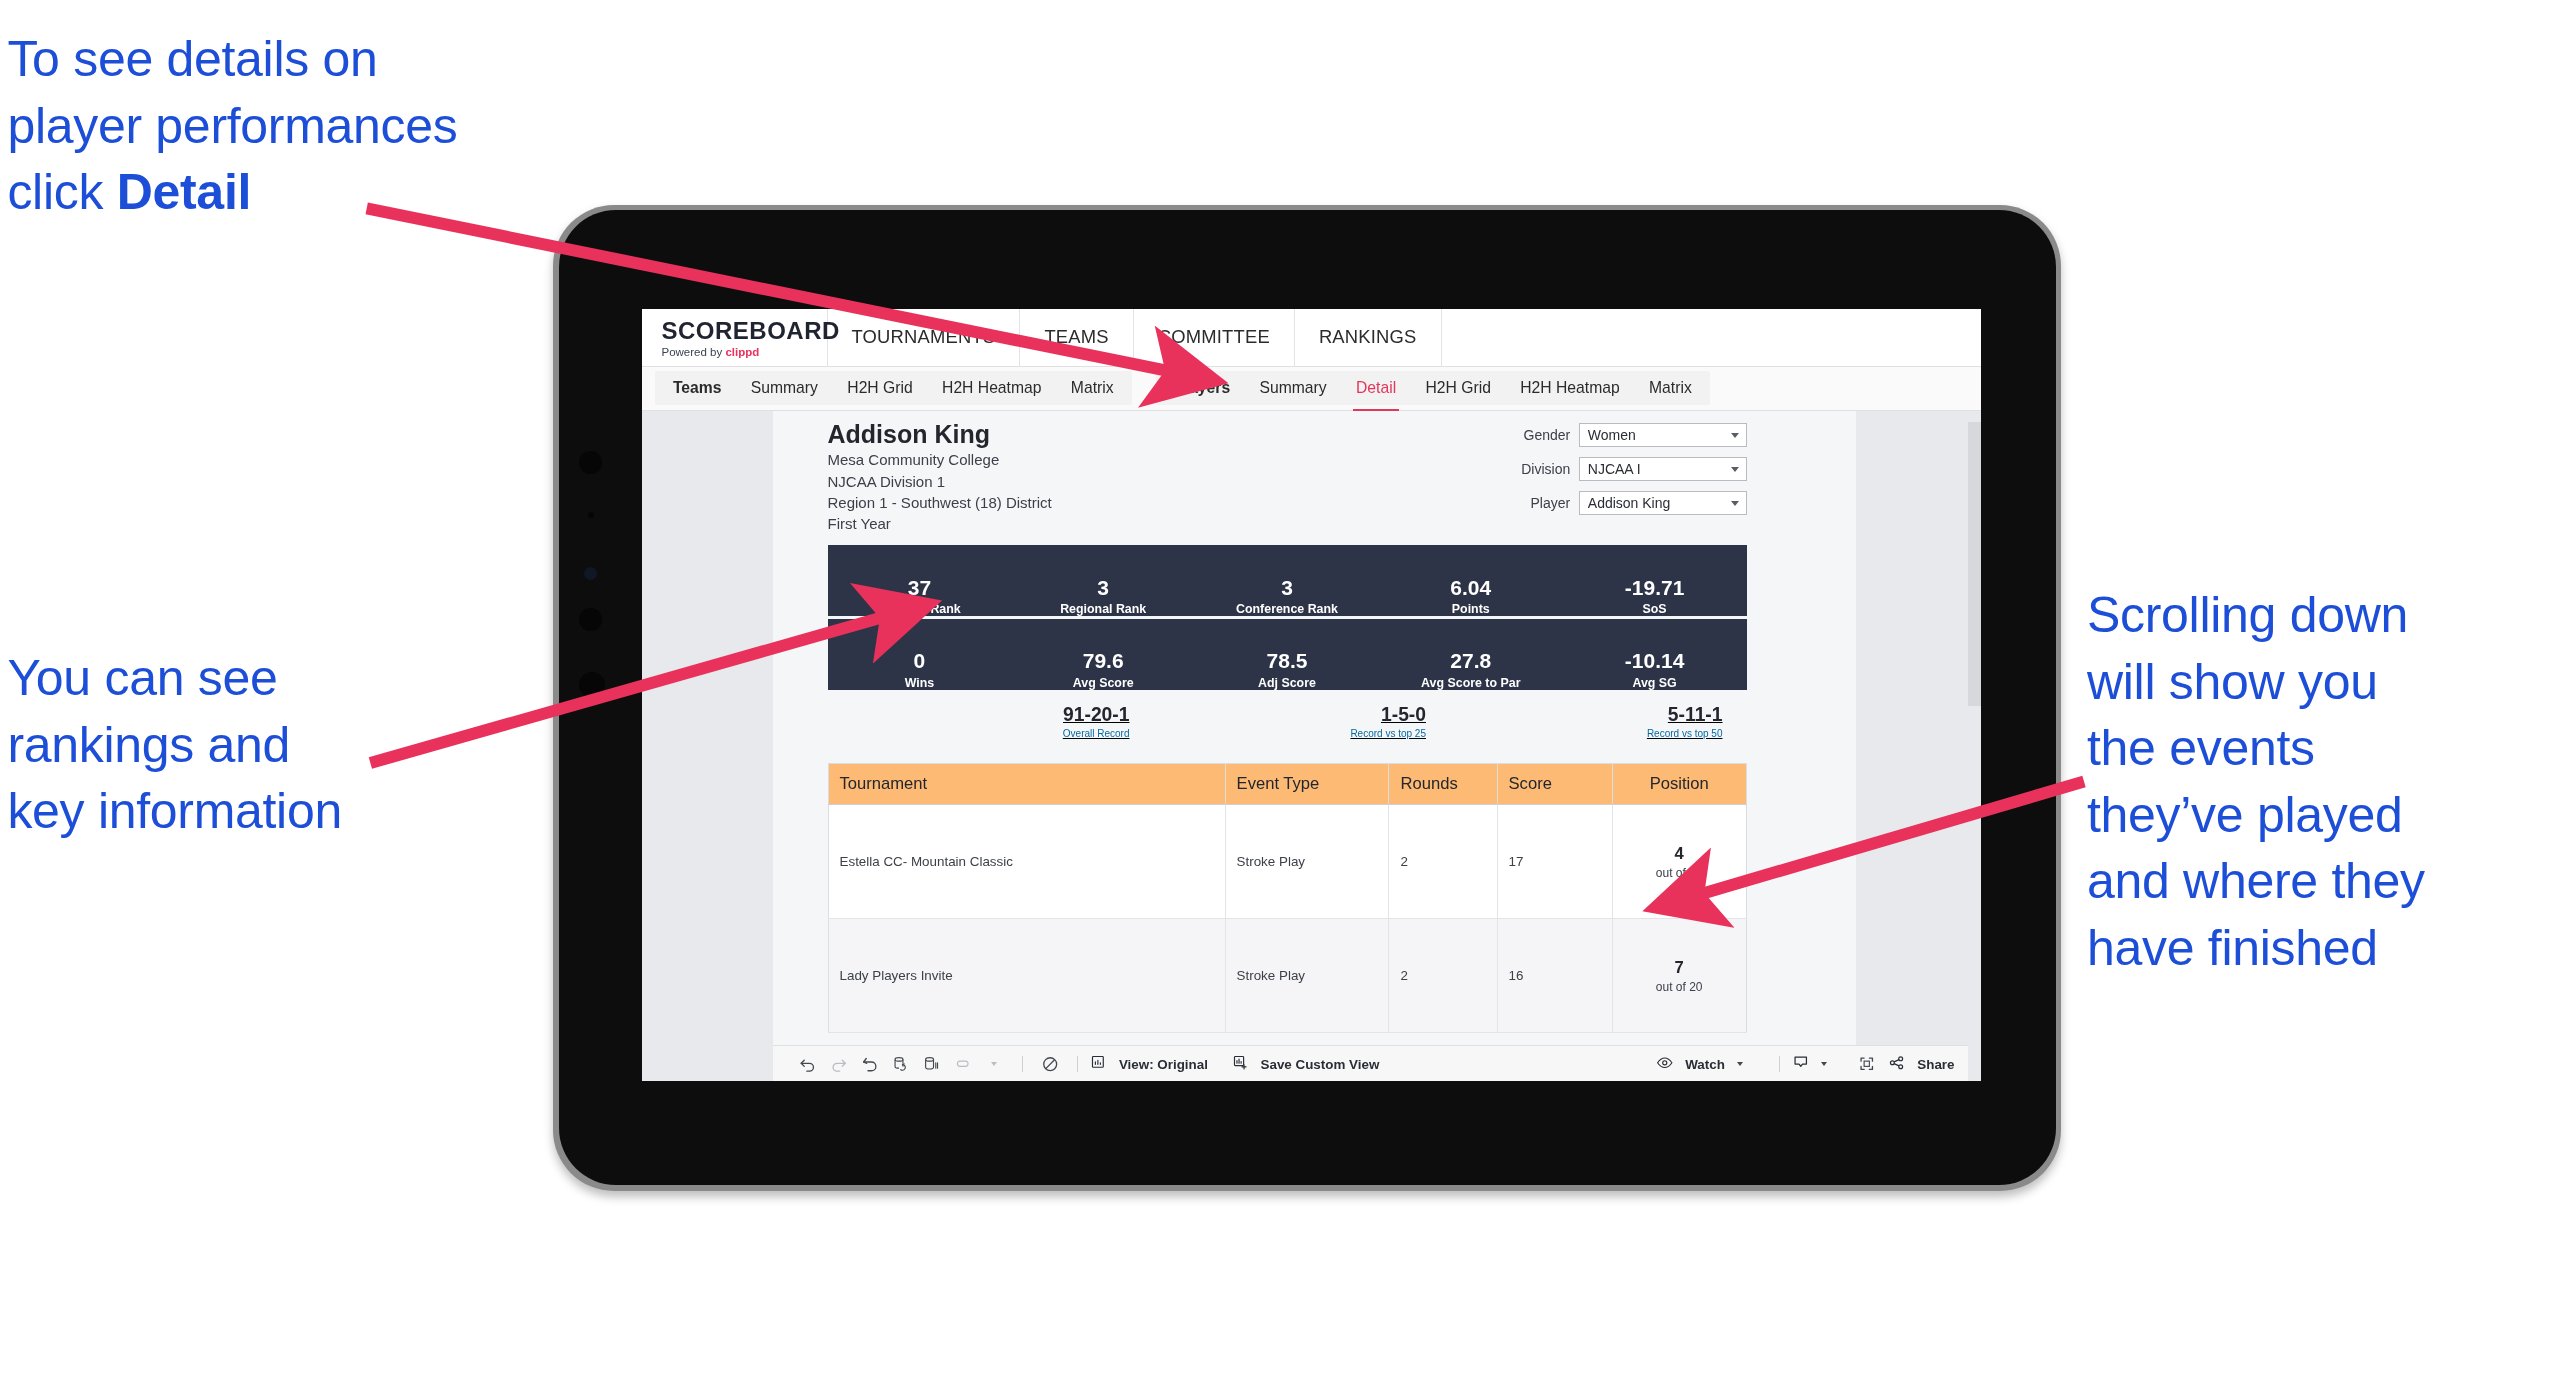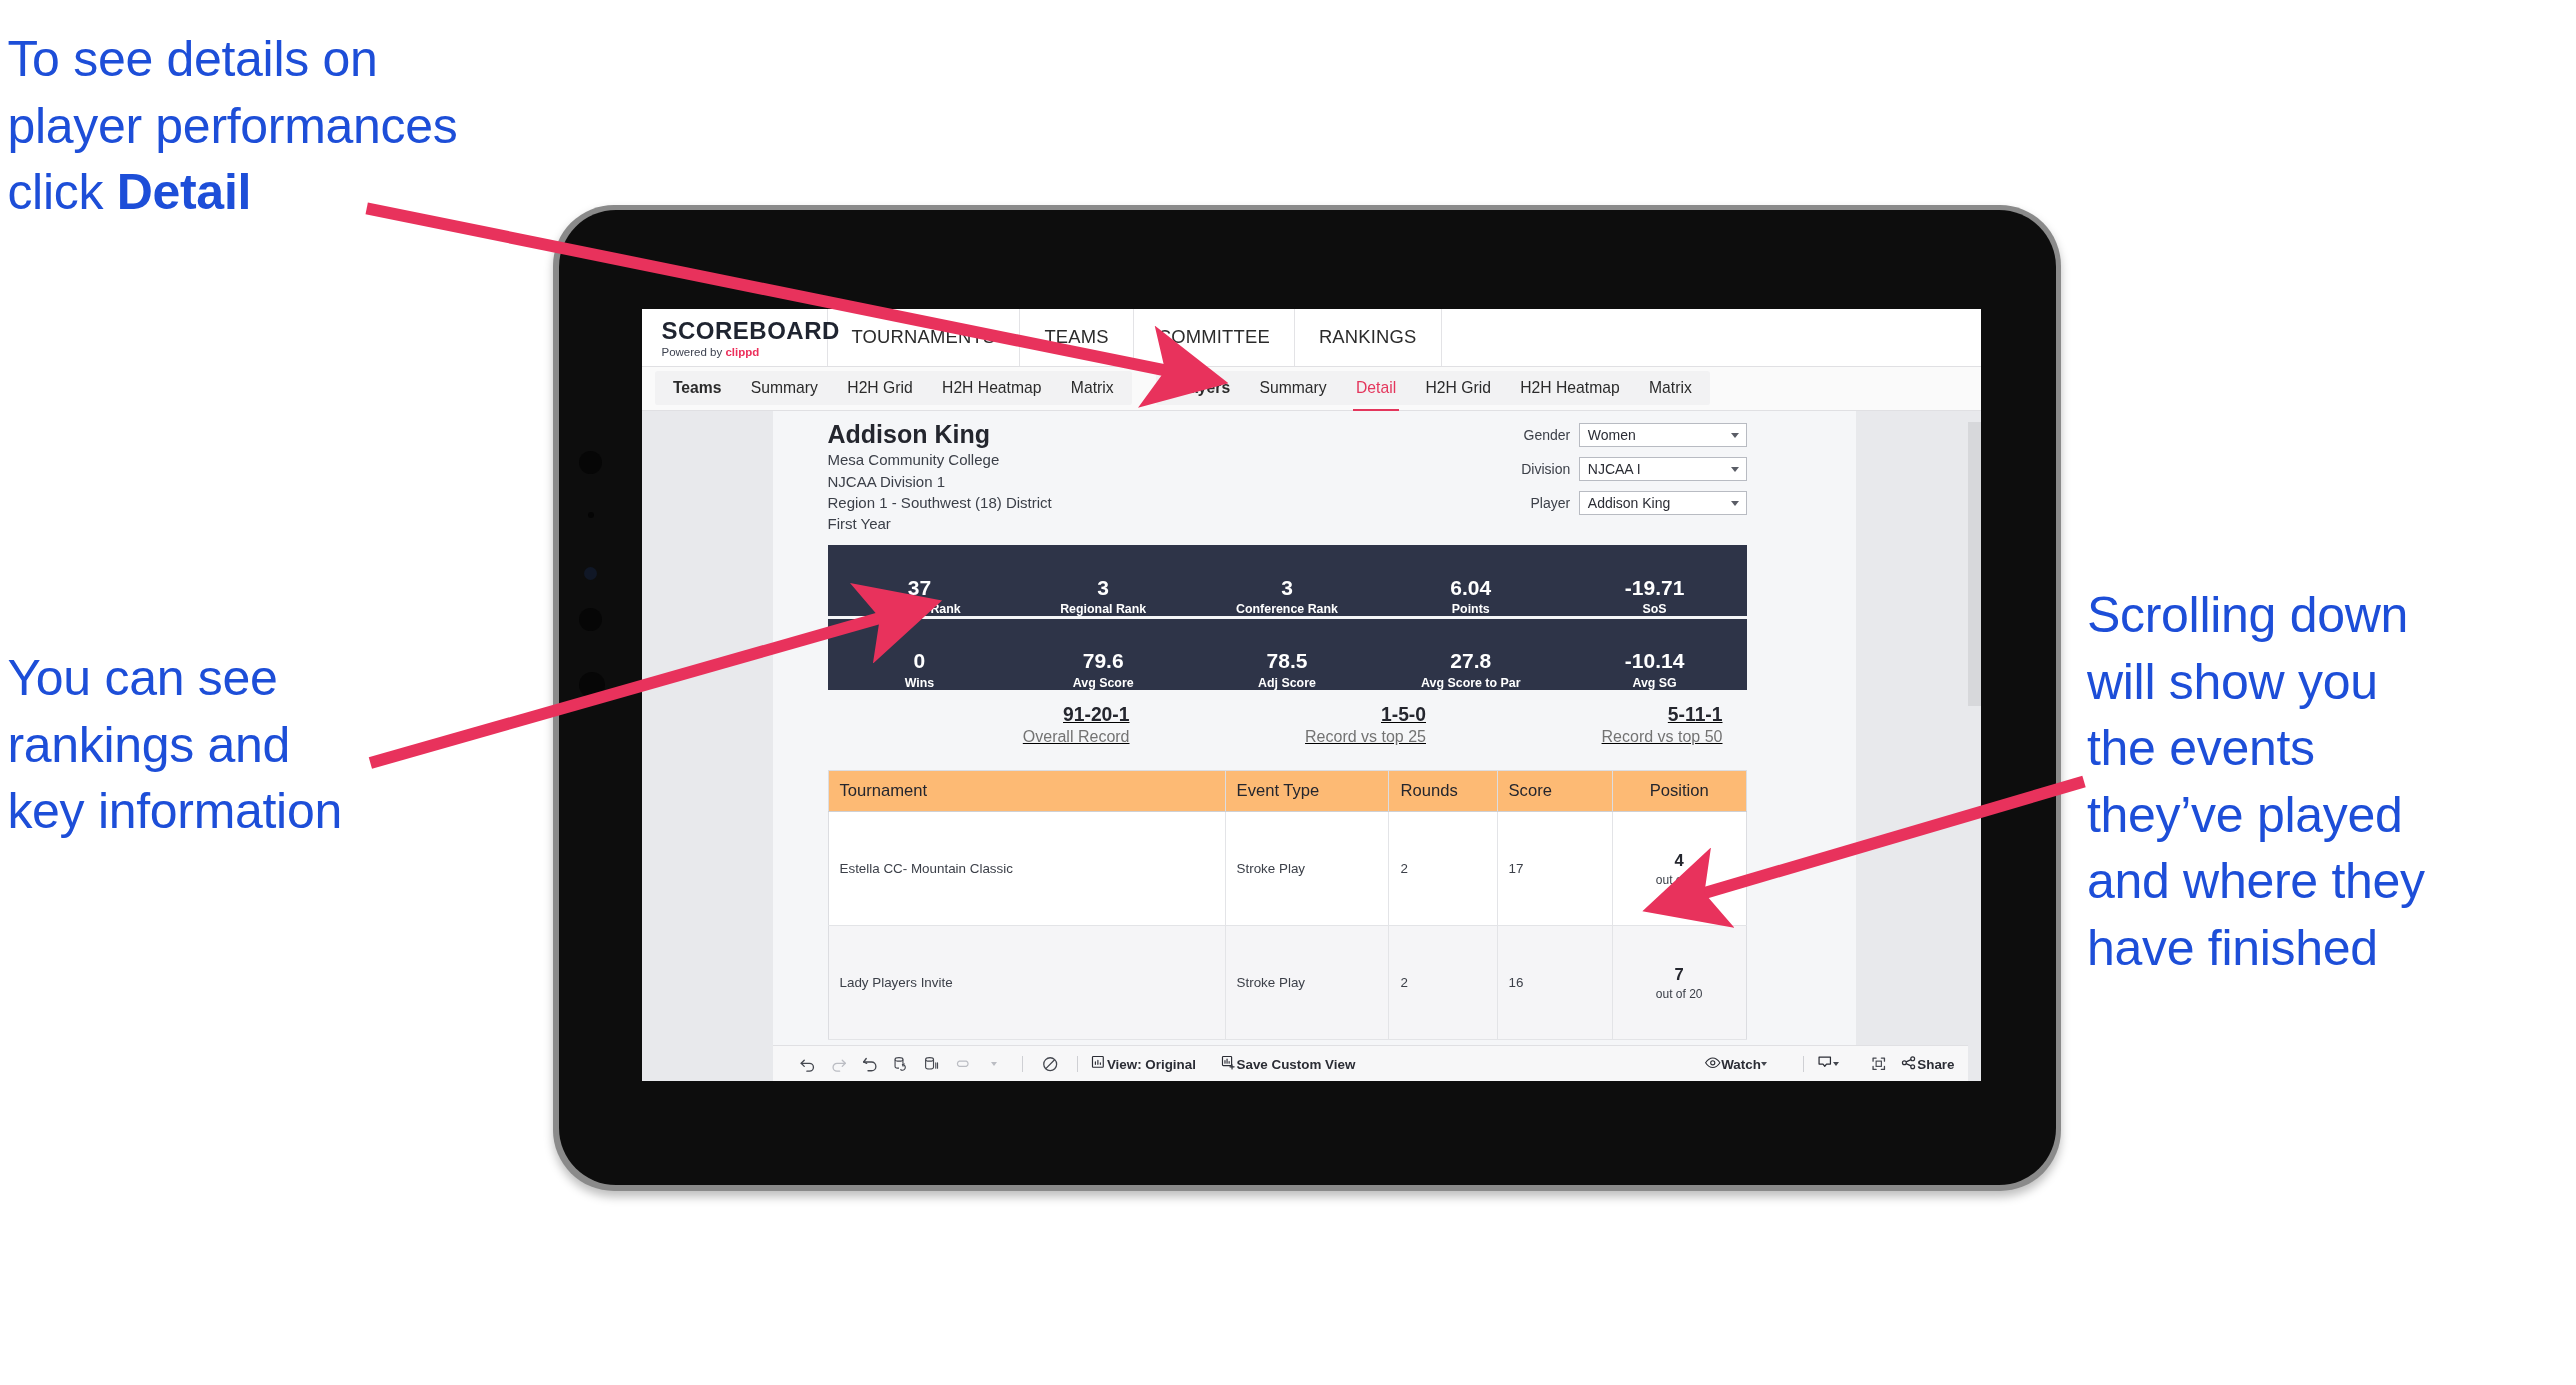--- a/index.html
+++ b/index.html
@@ -87,21 +87,21 @@
 
   .statband{margin-top:11px;background:#2e3448;height:71px;display:flex;align-items:flex-end;}
   .statband.second{margin-top:2.8px;}
   .stat{flex:1;text-align:center;color:#fff;}
   .stat .v{font-size:21px;font-weight:bold;line-height:1.15;}
   .stat .k{font-size:12.4px;font-weight:bold;margin-top:2.8px;}
 
   .records{display:flex;margin-top:13px;padding:0 24px 0 5.5px;}
   .rec{flex:1;text-align:right;text-decoration:underline;}
   .rec .v{font-size:19.3px;font-weight:bold;color:#24262e;line-height:1.2;}
-  .rec .k{font-size:16px;color:#737373;margin-top:1.8px;}
+  .rec .k{font-size:10px;color:#0369a1;margin-top:1.8px;}
 
   .evt-table{margin-top:24px;width:100%;border-collapse:collapse;background:#fff;
      border:0.9px solid #dcdde1;}
   .evt-table th{font-size:16.6px;font-weight:normal;color:#24262e;text-align:left;
      padding:10px 11px;border-right:0.9px solid #dcdde1;border-bottom:0.9px solid #cfd0d4;
      background:#fdba74;}
   .evt-table th:last-child{border-right:none;text-align:center;}
   .evt-table td{font-size:13.4px;color:#3c4049;padding:0 11px;height:113px;
      border-right:0.9px solid #e3e4e7;border-bottom:0.9px solid #e3e4e7;vertical-align:middle;}
   .evt-table tr.alt td{background:#f5f5f7;}
@@ -110,21 +110,21 @@
   .pos-k{font-size:12px;color:#3c4049;margin-top:1.8px;}
   .col-t{width:304px;}.col-e{width:112px;}.col-r{width:66px;}.col-s{width:72px;}.col-p{width:87px;}
 
   
   .toolbar{position:absolute;left:131px;right:13px;bottom:0;height:37px;background:#f7f7f8;
      border-top:0.9px solid #e0e0e3;display:flex;align-items:center;padding-left:20px;
      font-size:14px;color:#2b2d35;}
   .tb-ic{width:31px;display:flex;align-items:center;justify-content:center;cursor:pointer;color:#44474f;}
   .tb-ic.dim{color:#bbbdc3;}
   .tb-sep{width:0.9px;height:16.6px;background:#cfd0d4;margin:0 12px;}
-  .tb-btn{display:flex;align-items:center;gap:0;cursor:pointer;margin-right:24px;white-space:nowrap;}
+  .tb-btn{display:flex;align-items:center;gap:12px;cursor:pointer;margin-right:24px;white-space:nowrap;}
   .tb-btn .lbl{font-weight:bold;font-size:13.4px;color:#2b2d35;}
   .tb-flex{flex:1;}
   .mini-caret{width:0;height:0;border-left:3.7px solid transparent;border-right:3.7px solid transparent;
      border-top:4.6px solid #44474f;}
 </style>
 </head>
 <body>
 
 <div class="stage">
 

